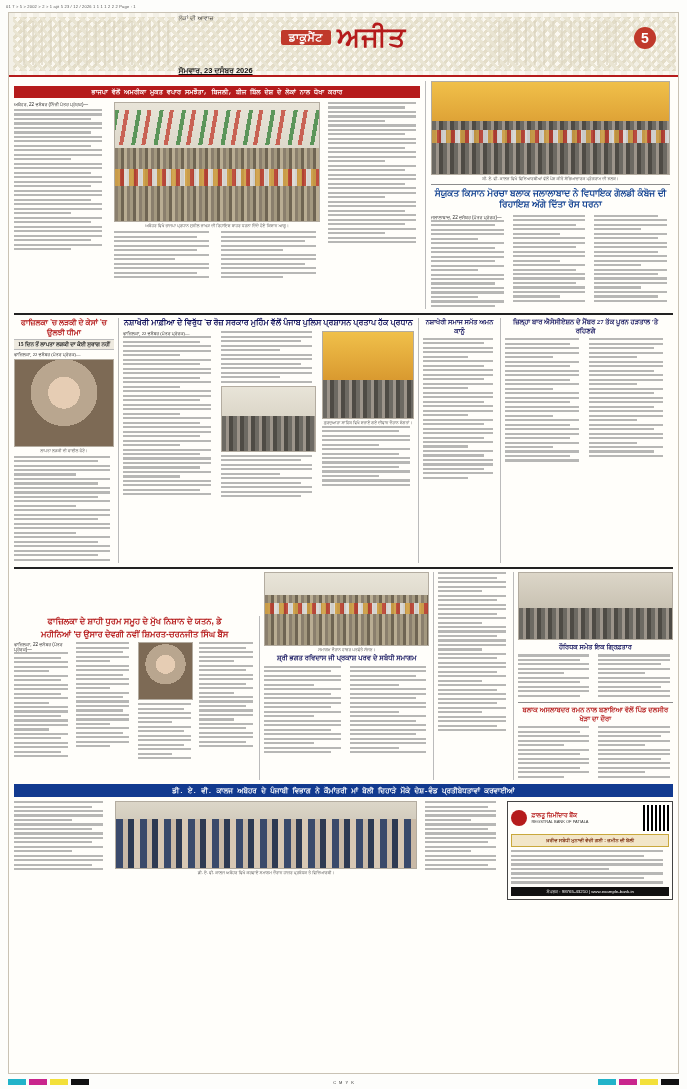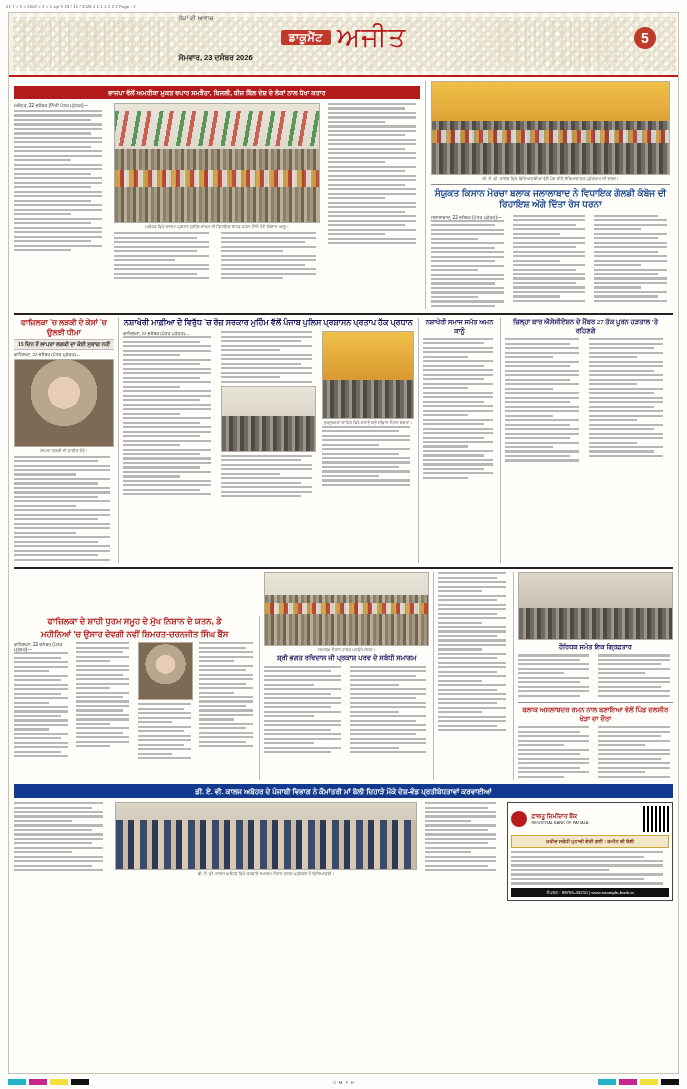--- a/index.html
+++ b/index.html
@@ -11,23 +11,23 @@
   .sheet{position:absolute;top:12px;left:8px;width:671px;height:1062px;border:1px solid #c9c2b4;background:#fffefa;box-sizing:border-box;}
 
   
   .masthead{position:relative;height:62px;border-bottom:2px solid #b51b1b;overflow:hidden;background:
      repeating-linear-gradient(90deg,#f3f0e6 0 6px,#fbf8f0 6px 12px);}
   .mh-weave{position:absolute;top:4px;left:4px;width:663px;height:54px;
      background:repeating-linear-gradient(45deg,#e8e2cf 0 3px,transparent 3px 7px),
                 repeating-linear-gradient(-45deg,#e0d9c2 0 3px,transparent 3px 7px);opacity:.85;}
   .mh-center{position:absolute;left:50%;top:4px;transform:translateX(-50%);width:330px;text-align:left;}
   .mh-red{display:inline-block;background:#c0392b;color:#fff;font-size:11px;font-weight:bold;padding:1px 8px;border-radius:2px;letter-spacing:.5px;}
-  .mh-logo{font-size:27px;font-weight:normal;color:#b51b1b;line-height:30px;letter-spacing:1px;}
+  .mh-logo{font-size:27px;font-weight:bold;color:#b51b1b;line-height:30px;letter-spacing:1px;}
   .mh-small{font-size:6px;color:#333;margin-top:-2px;}
-  .mh-date{font-size:7.5px;color:#111;margin-top:1px;font-weight:bold;}
+  .mh-date{font-size:7.5px;color:#111;margin-top:14px;font-weight:bold;text-decoration:underline;}
   .mh-page{position:absolute;right:22px;top:14px;width:22px;height:22px;border-radius:50%;background:#c0392b;color:#fff;
      font-size:14px;font-weight:bold;display:flex;align-items:center;justify-content:center;}
   .mh-flagleft{position:absolute;left:14px;top:8px;width:150px;height:44px;background:
       repeating-linear-gradient(90deg,#d9d2bd 0 2px,transparent 2px 9px);opacity:.6;}
   .mh-flagright{position:absolute;right:60px;top:8px;width:120px;height:44px;background:
       repeating-linear-gradient(90deg,#d9d2bd 0 2px,transparent 2px 9px);opacity:.6;}
 
   
   .tline{height:2.1px;background:#8b8b8b;margin-bottom:2.4px;opacity:.62;}
   .tline.s{width:62%}
@@ -35,21 +35,21 @@
   .tline.l{width:96%}
   .col{box-sizing:border-box;}
   .photo{background:#cfc9bd;position:relative;overflow:hidden;border:1px solid #b3aca0;}
   .cap{font-size:4.2px;color:#444;line-height:5.2px;margin-top:1px;text-align:center;}
 
   .hl{font-weight:bold;color:#0f0f5a;text-align:center;line-height:1.25;}
   .hl.red{color:#b51b1b;}
   .rule{height:1px;background:#8c8c8c;}
   .thickrule{height:2px;background:#222;}
 
-  .banner{background:#b51b1b;color:#fff;text-align:center;font-size:6.5px;font-weight:bold;padding:2.5px 0;}
+  .banner{background:#b51b1b;color:#fff;text-align:center;font-size:6.5px;font-weight:bold;padding:2.5px 0;font-family:Liberation Mono, monospace;}
   .bluebanner{background:#123a8f;color:#fff;}
 
   .byline{font-size:4.6px;color:#222;}
 
   
   .sky{position:absolute;inset:0;background:linear-gradient(#e8e4d8,#cdc6b6);}
   .crowd{position:absolute;left:0;right:0;bottom:0;height:62%;
       background:repeating-linear-gradient(90deg,#8a7f6d 0 3px,#a3987f 3px 6px,#6f6553 6px 9px,#b9ad93 9px 12px);}
   .crowd2{position:absolute;left:0;right:0;bottom:0;height:55%;
       background:repeating-linear-gradient(90deg,#6d6a63 0 4px,#9c948a 4px 7px,#4e4b45 7px 11px);}

